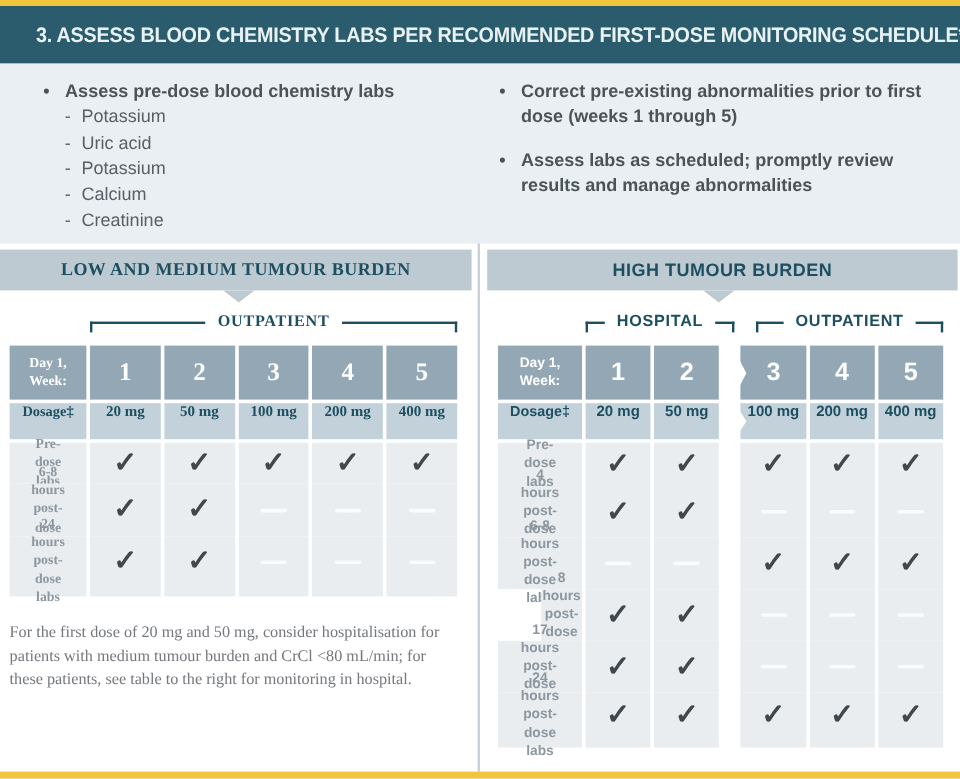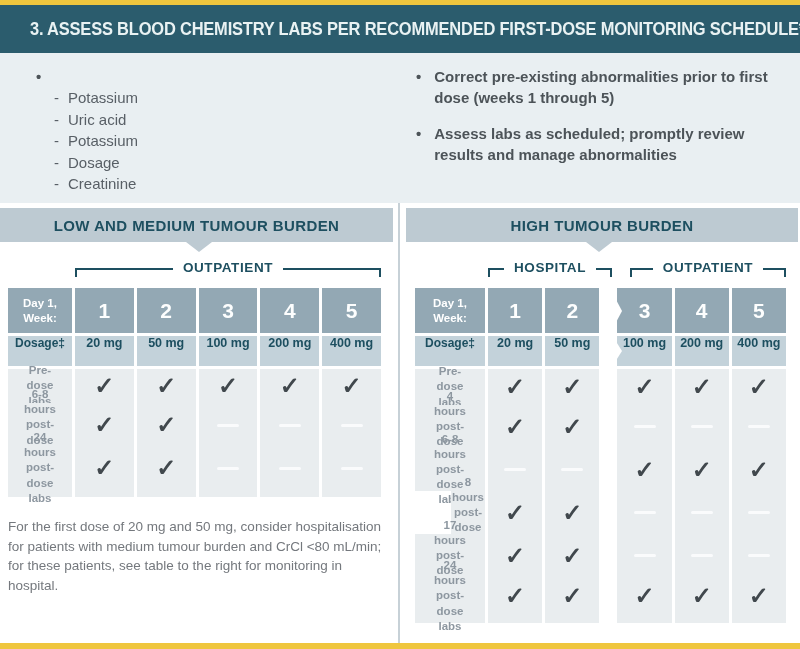--- a/index.html
+++ b/index.html
@@ -35,21 +35,21 @@
   .intro-right { width: 400px; padding-left: 16px; padding-right: 26px; }
   .bullet-item { display: flex; gap: 13px; color: #4C5358; font-size: 15px; line-height: 21px; }
   .bullet-item.bold { font-weight: bold; }
   .bullet-dot { font-size: 15px; line-height: 21px; color:#4C5358; }
   .sub-item { display: flex; gap: 9px; margin-left: 18px; color: #585F66; font-size: 15px; line-height: 21.5px; }
   .intro-right .bullet-item { margin-bottom: 15px; font-weight: bold; }
 
   
   .main { display: flex; height: 440px; }
   .panel { position: relative; }
-  .panel.left  { width: 400px; border-right: 2px solid #C7D1D7; }
+  .panel.left  { width: 400px; border-right: 2px solid #C7D1D7; font-family: Liberation Serif, serif; }
   .panel.right { width: 398px; }
 
   .band { height: 34px; background: #BDCAD2; display: flex; align-items: center; justify-content: center; margin-top: 5px; }
   .panel.left  .band { margin-right: 5px; }
   .panel.right .band { margin-left: 6px; }
   .band-title { color: #1D4F60; font-weight: bold; font-size: 15px; letter-spacing: 0.4px; }
   .band-tri { width: 0; height: 0; margin: 0 auto;
     border-left: 13px solid transparent; border-right: 13px solid transparent;
     border-top: 10px solid #BDCAD2; }
 
@@ -111,37 +111,38 @@
 <div class="accent-bar"></div>
 
 <div class="title-band">
   <div class="title-text">3. ASSESS BLOOD CHEMISTRY LABS PER RECOMMENDED FIRST-DOSE MONITORING SCHEDULE*</div>
 </div>
 
 <div class="intro">
   <div class="intro-left">
     <div class="bullet-item bold">
       <span class="bullet-dot">•</span>
+      <span>Assess pre-dose blood chemistry labs</span>
     </div>
     <div id="sub-list">
         <div class="sub-item">
           <span>-</span>
           <span>Potassium</span>
         </div>
         <div class="sub-item">
           <span>-</span>
           <span>Uric acid</span>
         </div>
         <div class="sub-item">
           <span>-</span>
           <span>Potassium</span>
         </div>
         <div class="sub-item">
           <span>-</span>
-          <span>Dosage</span>
+          <span>Calcium</span>
         </div>
         <div class="sub-item">
           <span>-</span>
           <span>Creatinine</span>
         </div>
       </div>
   </div>
   <div class="intro-right" id="right-bullets">
       <div class="bullet-item">
         <span class="bullet-dot">•</span>

